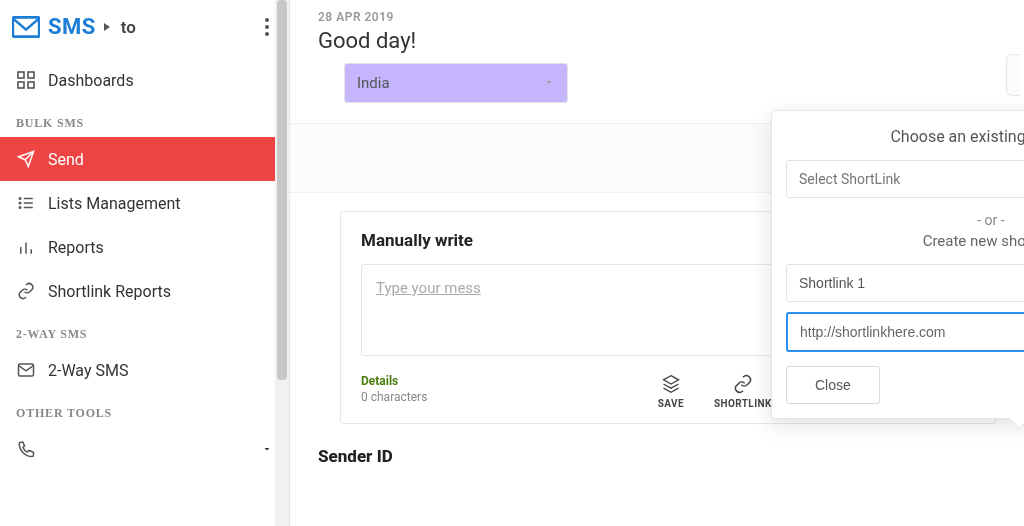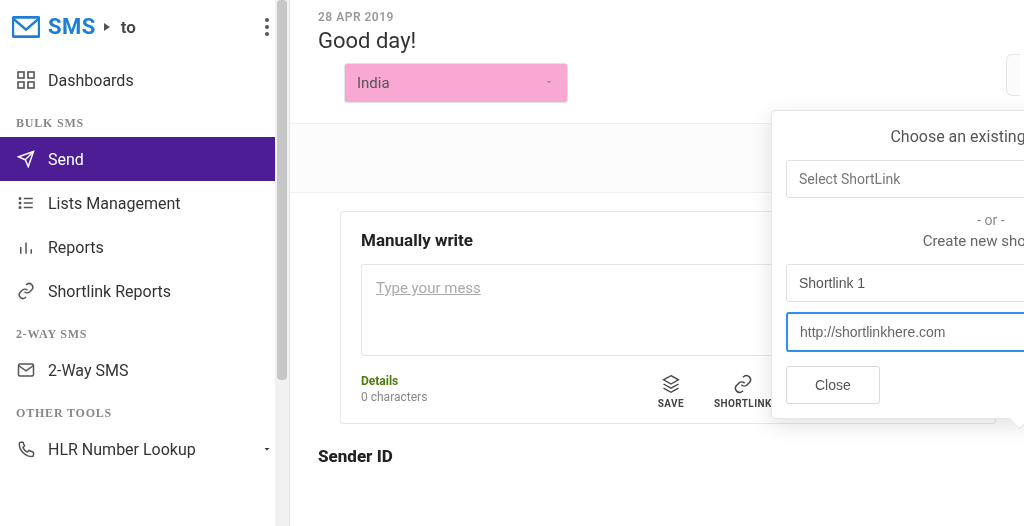--- a/index.html
+++ b/index.html
@@ -69,21 +69,21 @@
   .nav-item {
     display: flex;
     align-items: center;
     gap: 12px;
     padding: 12px 16px;
     font-size: 16px;
     color: #333;
     cursor: pointer;
   }
   .nav-item.active {
-    background: #4c1d95;
+    background: #ef4444;
     color: #fff;
   }
   .nav-section-label {
     padding: 14px 16px 6px 16px;
     font-size: 12px;
     letter-spacing: .8px;
     color: #888;
     font-weight: 600;
     font-family: Liberation Serif, serif;
   }
@@ -102,21 +102,21 @@
   .greeting { font-size: 22px; color:#333; margin-top:4px; }
   .country-select {
     margin: 10px 0 20px 26px;
     width: 224px;
     border: 1px solid #e3e3e3;
     border-radius: 3px;
     padding: 10px 12px;
     display:flex; align-items:center; justify-content:space-between;
     color:#555;
     font-size:15px;
-    background:#f9a8d4;
+    background:#c4b5fd;
   }
   .divider-gap { height: 70px; background: #fcfcfc; border-top:1px solid #f0f0f0; border-bottom:1px solid #f0f0f0; margin: 0 -28px;}
   .edit-pencil {
     position:absolute;
     left:475px; top:210px;
     color:#666;
   }
 
   .card {
     border:1px solid #e7e7e7;
@@ -318,21 +318,20 @@
     </div>
 
     <div class="nav-section-label">OTHER TOOLS</div>
 
     <div class="nav-item">
       <span class="nav-icon">
         <svg width="18" height="18" viewBox="0 0 24 24" fill="none" stroke="#555" stroke-width="2">
           <path d="M22 17v3a2 2 0 0 1-2 2c-9 0-17-8-17-17a2 2 0 0 1 2-2h3l2 5-2 2c1 3 3 5 6 6l2-2 5 2z"></path>
         </svg>
       </span>
-      <span>HLR Number Lookup</span>
       <span class="nav-caret">
         <svg width="12" height="12" viewBox="0 0 24 24" fill="#333">
             <path d="M7 10l5 5 5-5z"></path>
           </svg>
       </span>
     </div>
   </aside>
 
   <main class="main">
     <div class="main-inner">

